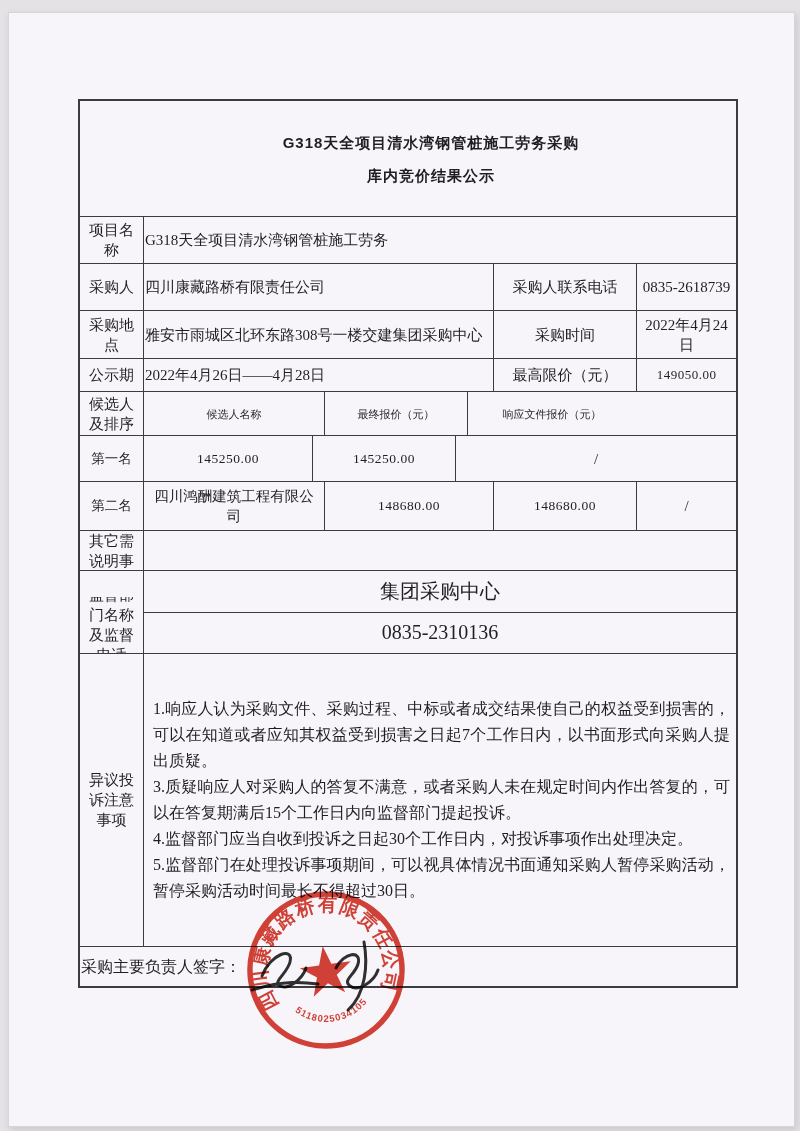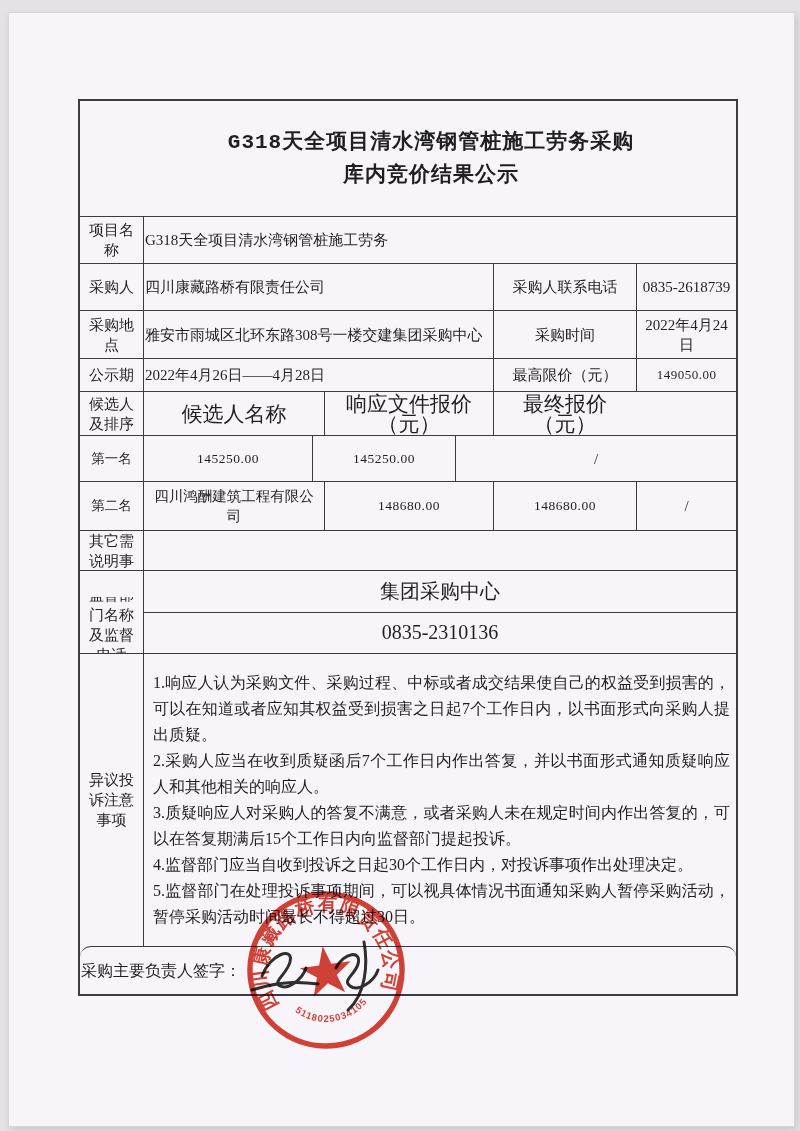--- a/index.html
+++ b/index.html
@@ -37,31 +37,31 @@
   .h-r1{height:47px;}
   .h-r2{height:47px;}
   .h-r3{height:48px;}
   .h-r4{height:33px;}
   .h-r5{height:44px;}
   .h-r6{height:46px;}
   .h-r7{height:49px;}
   .h-r8{height:40px;}
   .h-r9{height:83px;}
   .h-r10{height:293px;}
-  .h-r11{height:48px;border-radius:11px;}
+  .h-r11{height:40px;}
   .title-cell{
     flex:1;display:flex;flex-direction:column;align-items:center;justify-content:center;
-    font-family:Liberation Mono, monospace;
-    font-weight:bold;font-size:21px;line-height:33px;letter-spacing:1px;margin-left:46px;
+    font-family:Liberation Sans, sans-serif;
+    font-weight:bold;font-size:15px;line-height:33px;letter-spacing:1px;margin-left:46px;
   }
   .num{font-size:13.5px;letter-spacing:.5px;}
   .num-small{font-size:13px;letter-spacing:.5px;}
   .rank{font-size:13.5px;}
   .cname{font-size:14.5px;}
-  .hdr{font-size:21px;text-align:center;}
+  .hdr{font-size:11px;text-align:center;}
   .sub-col{flex:1 1 auto;display:flex;flex-direction:column;border-left:1.5px solid #3c3c40;box-sizing:border-box;}
   .sub-row{flex:1;display:flex;align-items:center;justify-content:center;font-size:20px;}
   .sub-row + .sub-row{border-top:1.5px solid #3c3c40;}
   .objection-body{
     flex:1 1 auto;border-left:1.5px solid #3c3c40;box-sizing:border-box;
     display:flex;flex-direction:column;justify-content:center;
     padding:6px 6px 6px 9px;font-size:16px;line-height:26px;text-align:justify;
   }
   .sig-row .cell{font-size:16px;}
   .seal{
@@ -108,22 +108,22 @@
     <div class="row h-r4">
       <div class="cell w-label">公示期</div>
       <div class="cell w-v1 left">2022年4月26日——4月28日</div>
       <div class="cell w-v2">最高限价（元）</div>
       <div class="cell grow num-small">149050.00</div>
     </div>
 
     <div class="row h-r5">
       <div class="cell w-label">候选人及排序</div>
       <div class="cell w-c1 hdr">候选人名称</div>
+      <div class="cell w-c3 hdr">最终报价（元）</div>
       <div class="cell w-c2 hdr">响应文件报价（元）</div>
-      <div class="cell w-c3 hdr">最终报价（元）</div>
     </div>
 
     <div class="row h-r6">
       <div class="cell w-label rank">第一名</div>
       <div class="cell w-c2 num">145250.00</div>
       <div class="cell w-c3 num">145250.00</div>
       <div class="cell grow">/</div>
     </div>
 
     <div class="row h-r7">
@@ -144,21 +144,20 @@
       <div class="sub-col">
         <div class="sub-row">集团采购中心</div>
         <div class="sub-row">0835-2310136</div>
       </div>
     </div>
 
     <div class="row h-r10">
       <div class="cell w-label" style="border-left:none;">异议投诉注意事项</div>
       <div class="objection-body">
         <div>1.响应人认为采购文件、采购过程、中标或者成交结果使自己的权益受到损害的，可以在知道或者应知其权益受到损害之日起7个工作日内，以书面形式向采购人提出质疑。</div>
-        <div>2.采购人应当在收到质疑函后7个工作日内作出答复，并以书面形式通知质疑响应人和其他相关的响应人。</div>
         <div>3.质疑响应人对采购人的答复不满意，或者采购人未在规定时间内作出答复的，可以在答复期满后15个工作日内向监督部门提起投诉。</div>
         <div>4.监督部门应当自收到投诉之日起30个工作日内，对投诉事项作出处理决定。</div>
         <div>5.监督部门在处理投诉事项期间，可以视具体情况书面通知采购人暂停采购活动，暂停采购活动时间最长不得超过30日。</div>
       </div>
     </div>
 
     <div class="row h-r11 sig-row">
       <div class="cell grow left">采购主要负责人签字：</div>
     </div>
 

